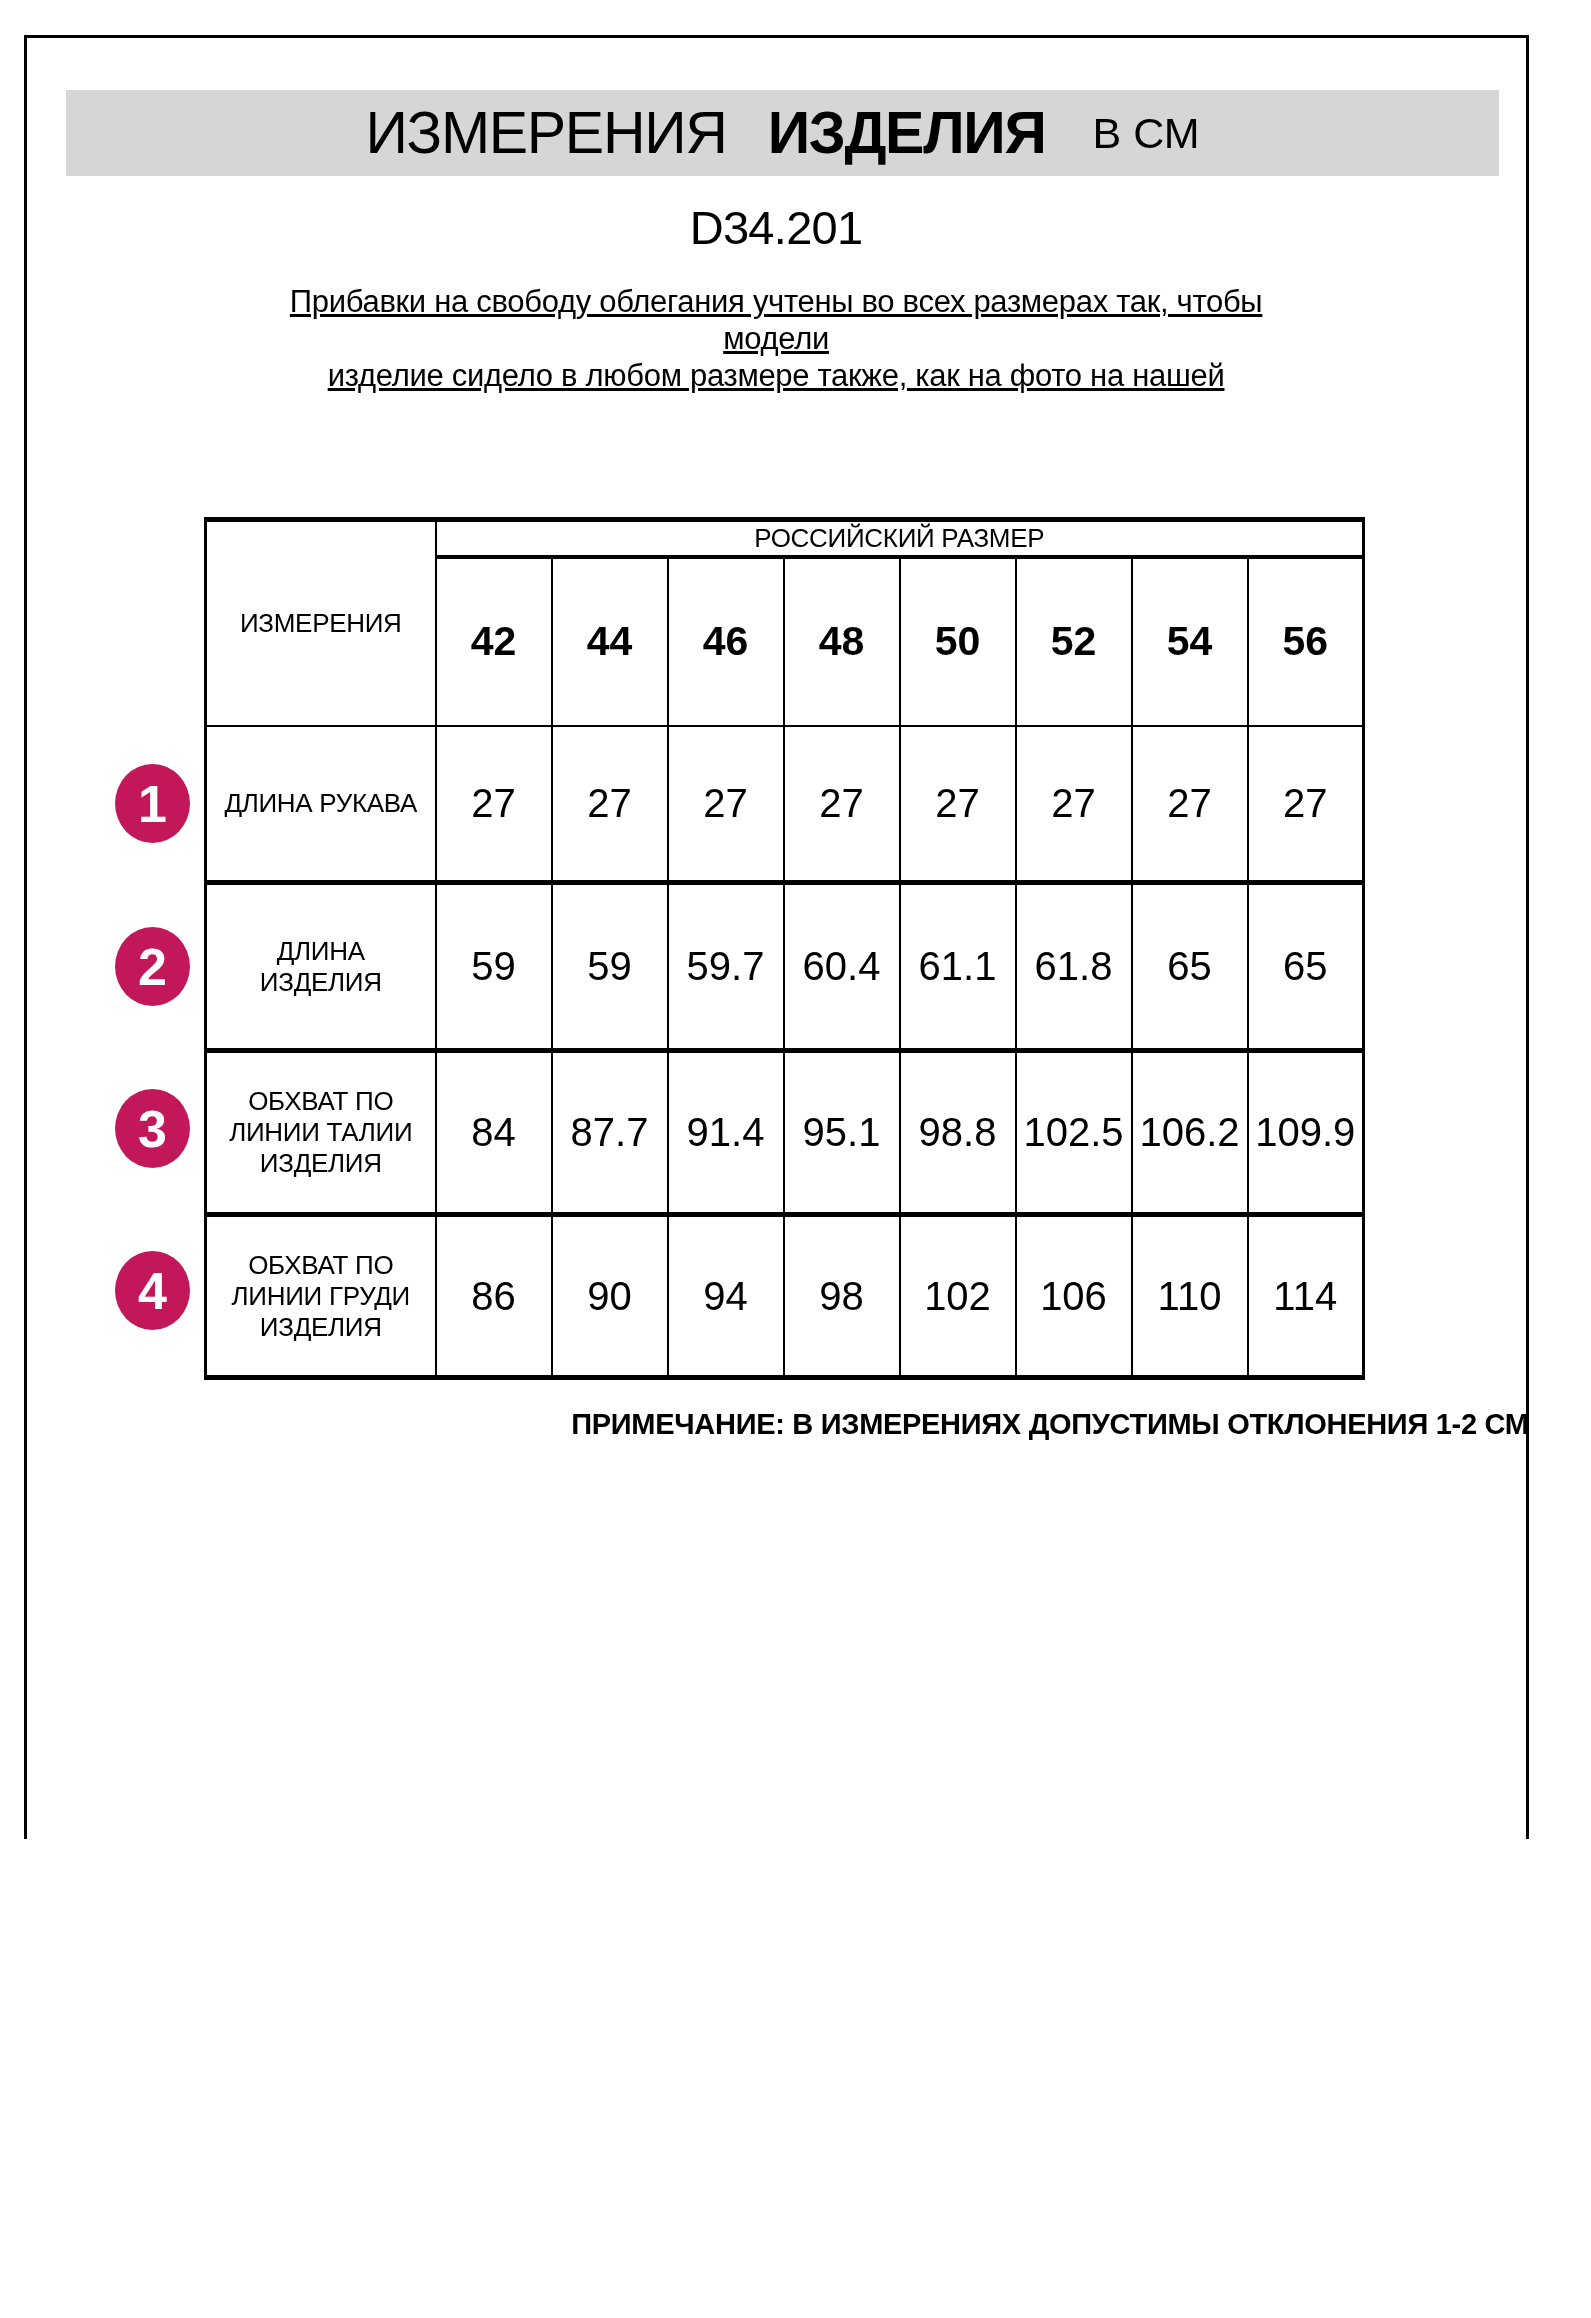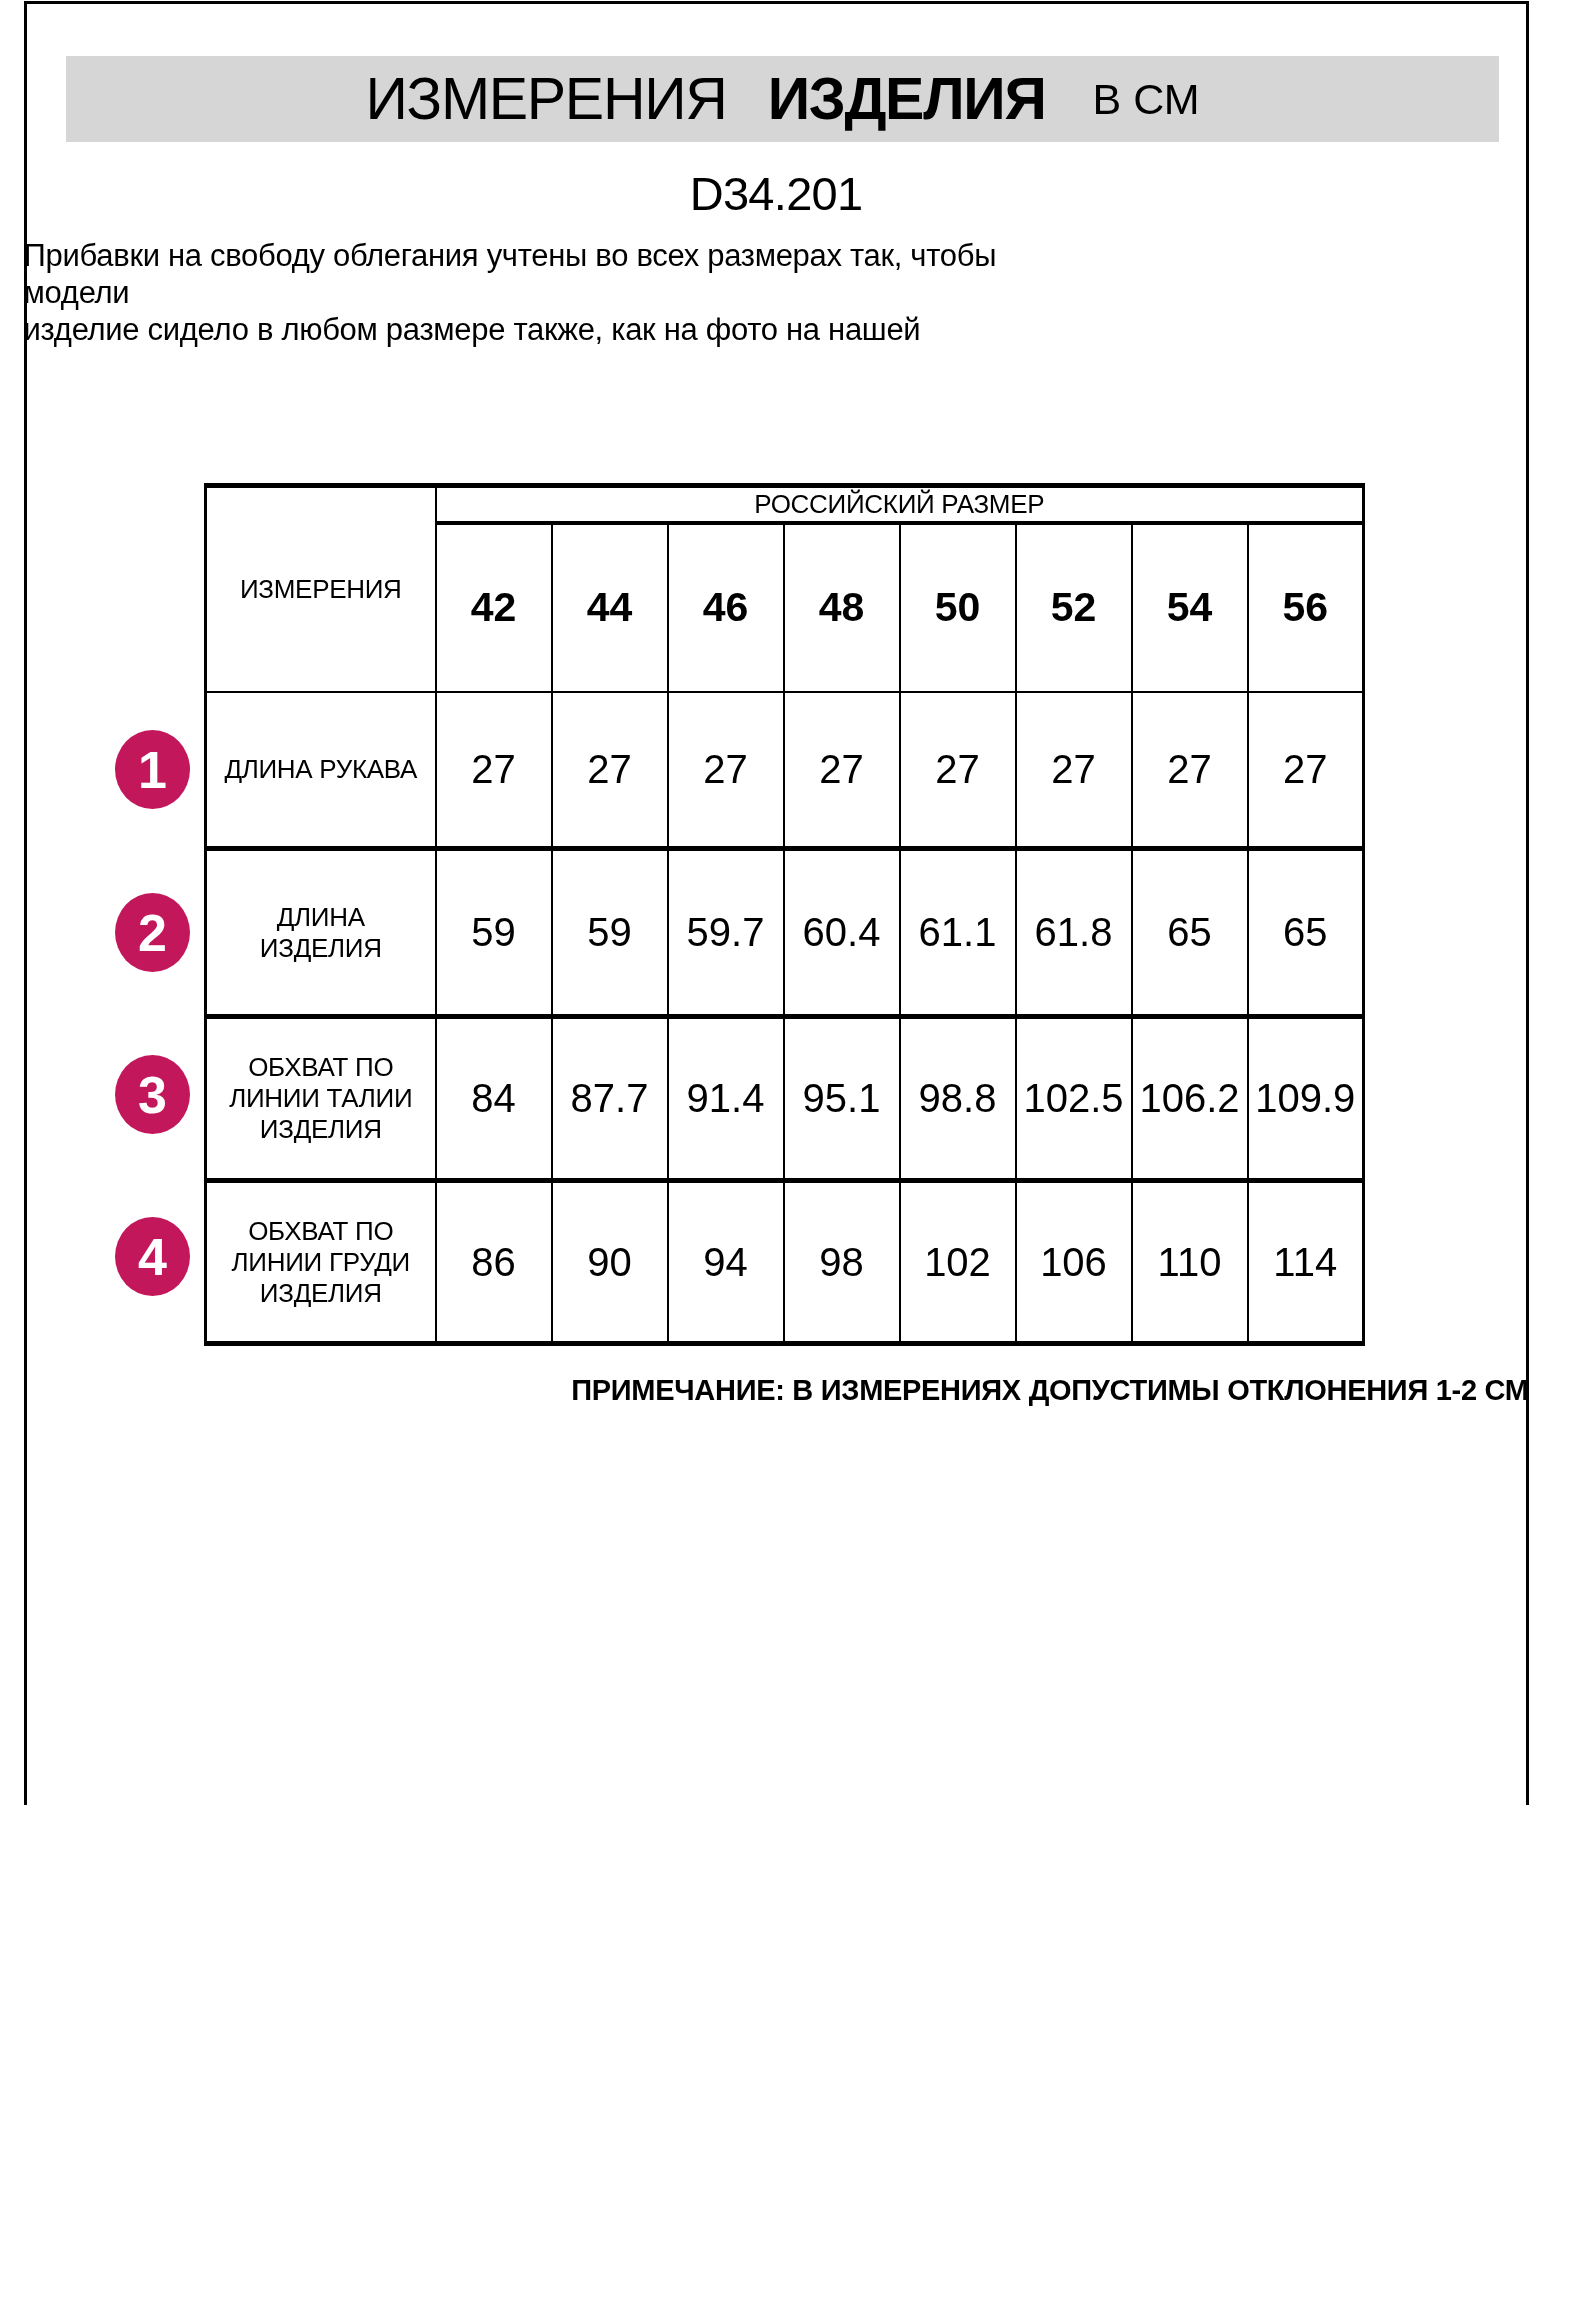--- a/index.html
+++ b/index.html
@@ -3,20 +3,21 @@
 <meta charset="utf-8">
 <style>
   html,body{margin:0;padding:0;background:#fff;}
   .page{
     position:relative;
     width:1592px;height:1805px;
     background:#ffffff;
     font-family:"Liberation Sans",sans-serif;
     color:#000;
     overflow:hidden;
+    margin-top:34px;
   }
   .frame{
     position:absolute;
     left:23.6px;top:1.3px;
     width:1505px;height:2117px;
     border:3.3px solid #000;
     box-sizing:border-box;
   }
   .banner{
     position:absolute;
@@ -35,22 +36,23 @@
     font-size:43px;font-weight:400;letter-spacing:0;margin-left:47px;white-space:nowrap;
   }
   .product-code{
     position:absolute;
     left:23.6px;top:166px;width:1505px;
     text-align:center;
     font-size:47px;font-weight:400;letter-spacing:-0.7px;
   }
   .intro{
     position:absolute;
-    left:23.6px;top:237px;width:1505px;
-    font-size:31px;line-height:37px;letter-spacing:-0.3px;
+    left:23.6px;top:249px;width:1505px;
+    text-align:center;
+    font-size:31px;line-height:37px;letter-spacing:-0.3px;text-decoration:underline;
   }
   .size-table{
     position:absolute;
     left:204px;top:483px;
     border-collapse:collapse;
     table-layout:fixed;
   }
   .size-table td{
     border:2.6px solid #000;
     text-align:center;vertical-align:middle;

